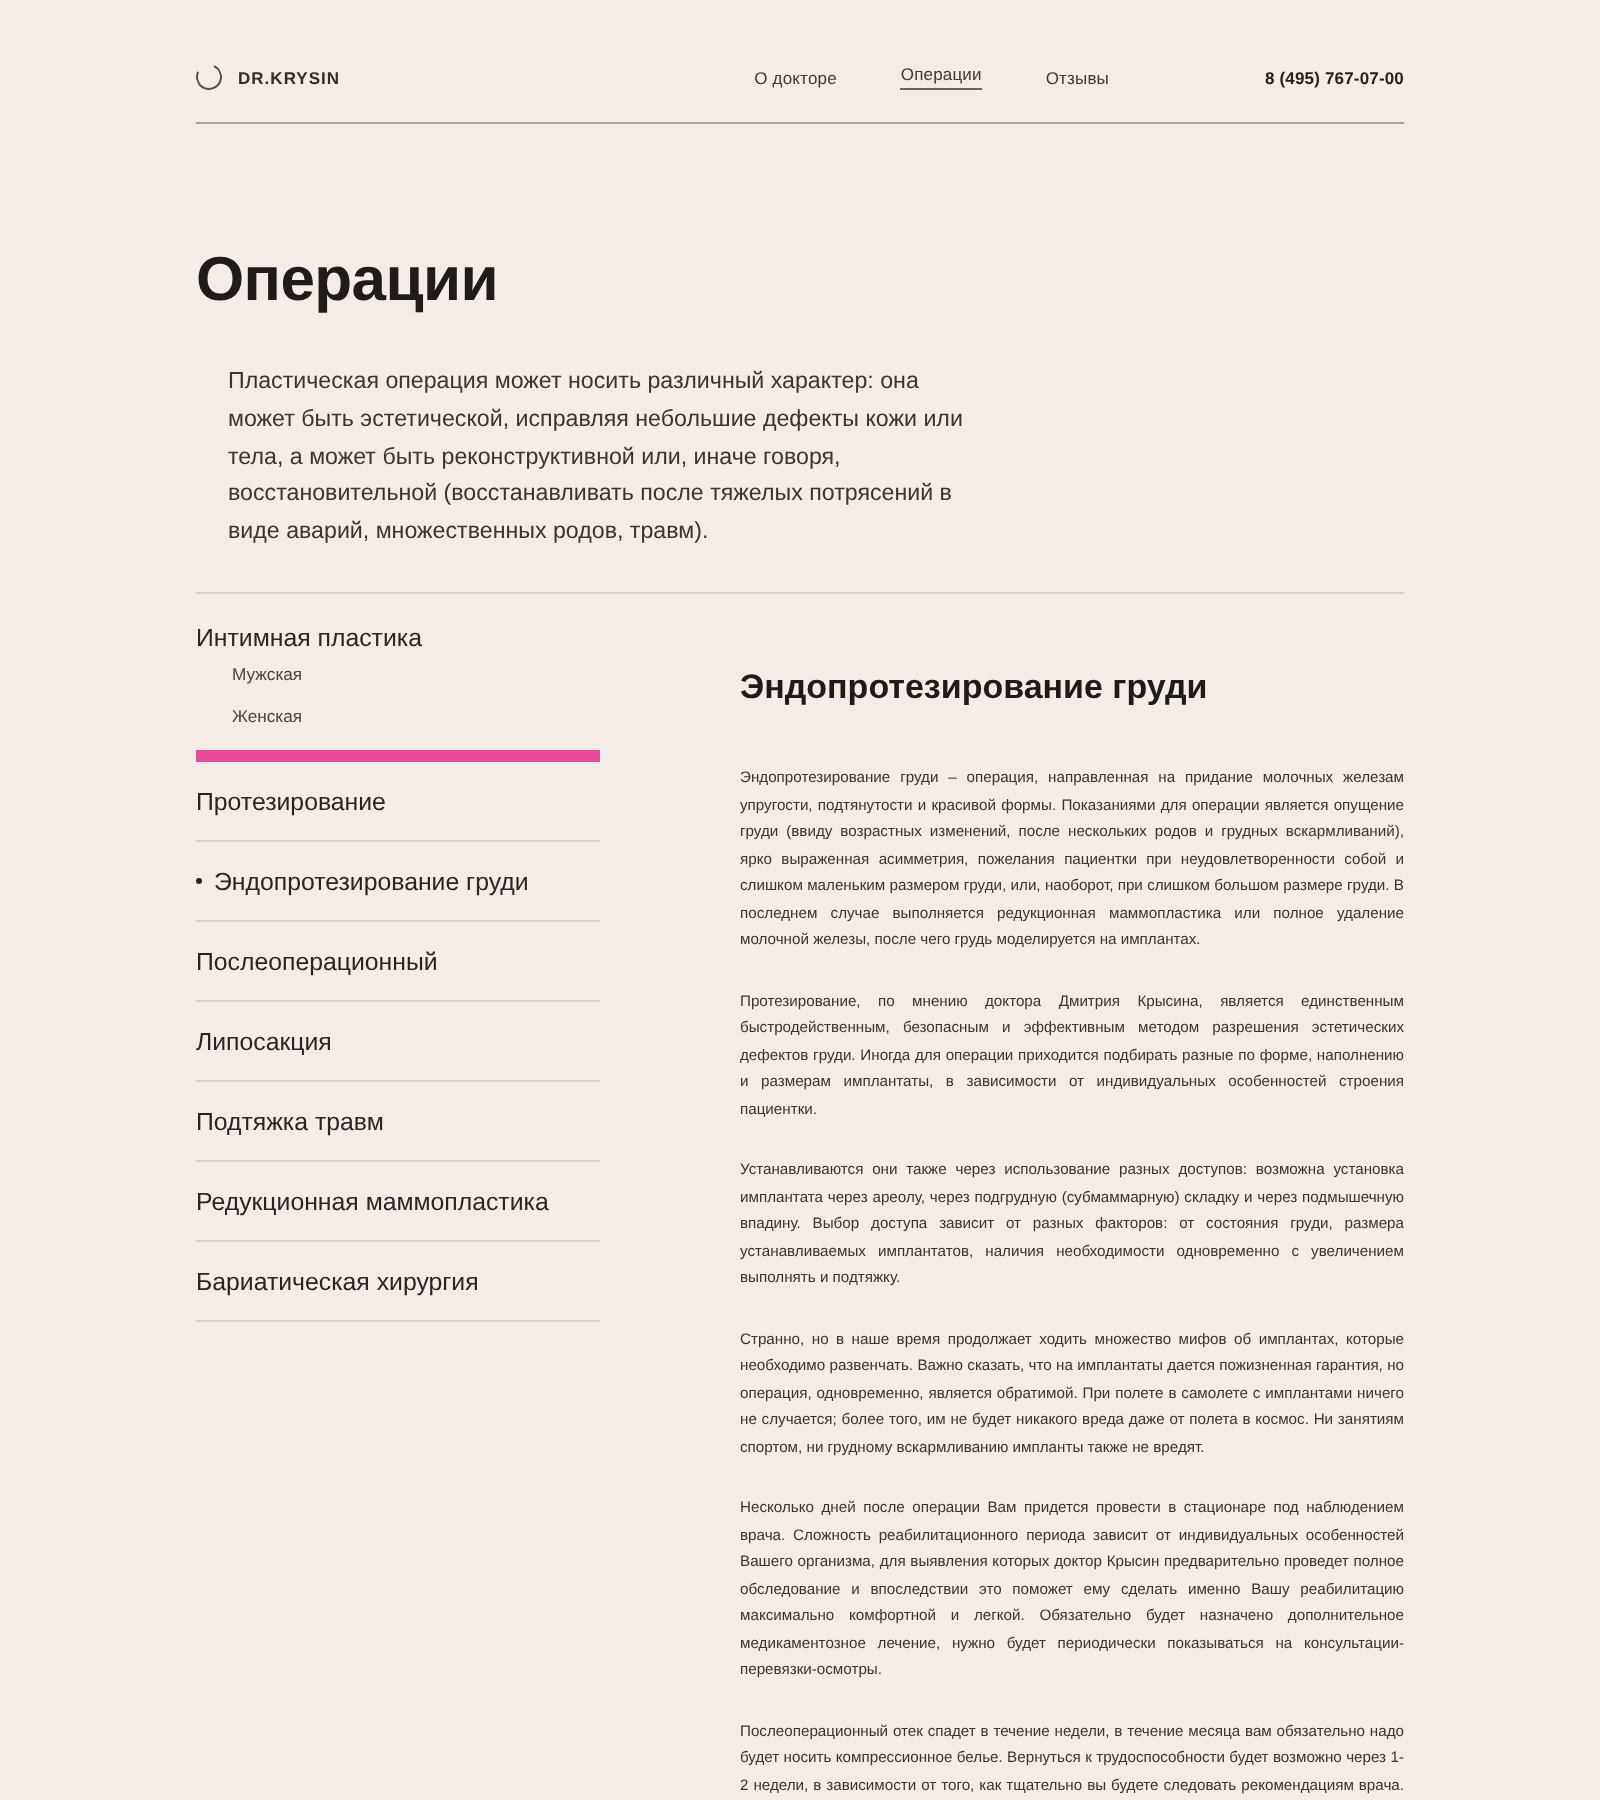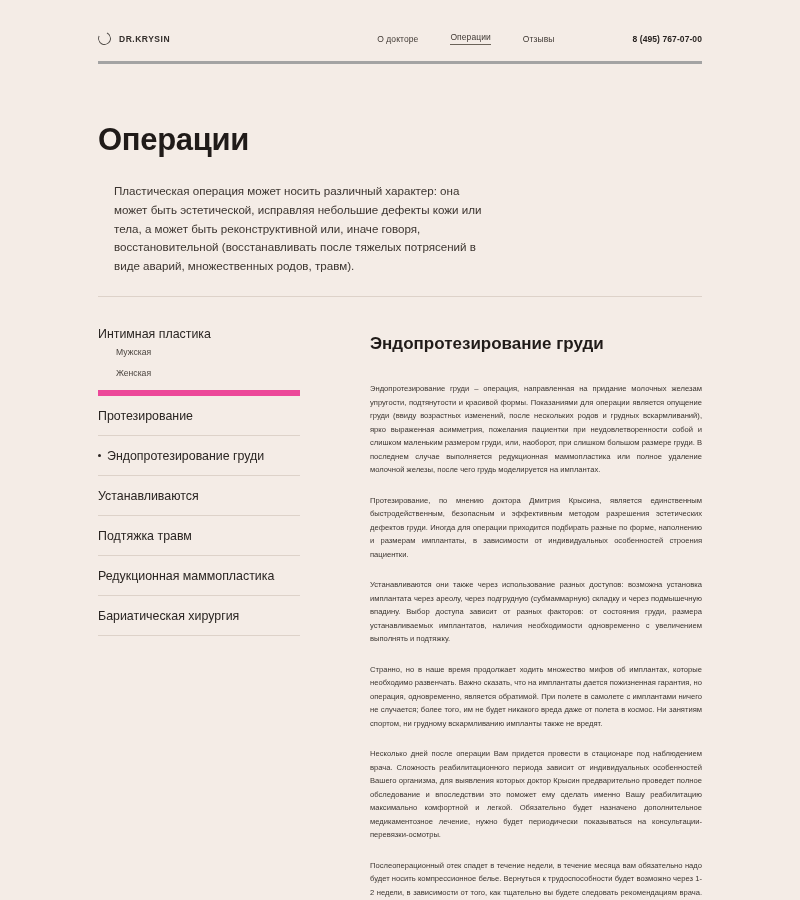--- a/index.html
+++ b/index.html
@@ -14,21 +14,21 @@
   }
 
   .page { position: relative; width: 800px; height: 900px; }
 
   
   .header {
     position: absolute;
     left: 98px; top: 32px; width: 604px;
     display: flex; align-items: flex-start;
     padding-bottom: 16px;
-    border-bottom: 3px solid #a3a3a3;
+    border-bottom: 1px solid #a3a3a3;
   }
   .brand { display: flex; align-items: center; gap: 8px; }
   .brand-mark {
     width: 13px; height: 13px;
     border: 1px solid #55504c;
     border-radius: 50% 50% 50% 50%;
     border-top-color: transparent;
     transform: rotate(-20deg);
   }
   .brand-name {
@@ -57,21 +57,21 @@
     margin: 16px; width: 380px;
     font-size: 11.6px; line-height: 1.62; color: #3b342f;
   }
 
   .divider {
     position: absolute; left: 98px; top: 296px; width: 604px;
     height: 1px; background: #ddd2c9;
   }
 
   
-  .menu { position: absolute; left: 98px; top: 327px; width: 202px; }
+  .menu { position: absolute; left: 98px; top: 312px; width: 202px; }
   .menu-item {
     position: relative;
     padding: 13px 0 12px 0;
     border-bottom: 1px solid #ddd2c9;
     font-size: 12.4px; color: #2a2522;
   }
   .menu-item.first { padding-top: 0; }
   .menu-item.plain { border-bottom: none; padding-bottom: 6px; }
   .menu-item.sub {
     font-size: 8.6px; color: #4a443f; padding: 0 0 11px 18px;
@@ -132,21 +132,24 @@
     <div class="menu-item sub last">
       <span>Женская</span>
     </div>
     <div class="menu-item">
       <span>Протезирование</span>
     </div>
     <div class="menu-item active">
       <span class="bullet"></span><span>Эндопротезирование груди</span>
     </div>
     <div class="menu-item">
-      <span>Устанавливаются</span>
+      <span>Послеоперационный</span>
+    </div>
+    <div class="menu-item">
+      <span>Липосакция</span>
     </div>
     <div class="menu-item">
       <span>Подтяжка травм</span>
     </div>
     <div class="menu-item">
       <span>Редукционная маммопластика</span>
     </div>
     <div class="menu-item">
       <span>Бариатическая хирургия</span>
     </div>

